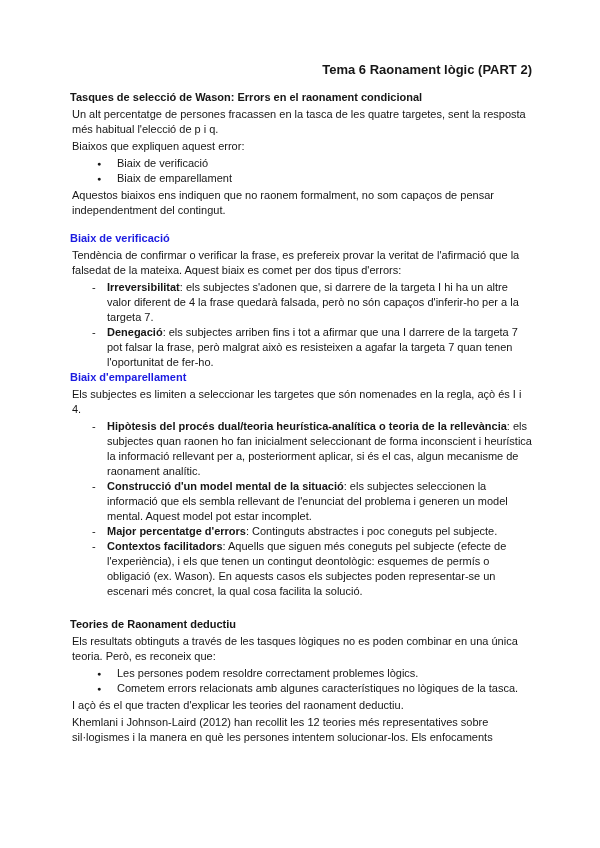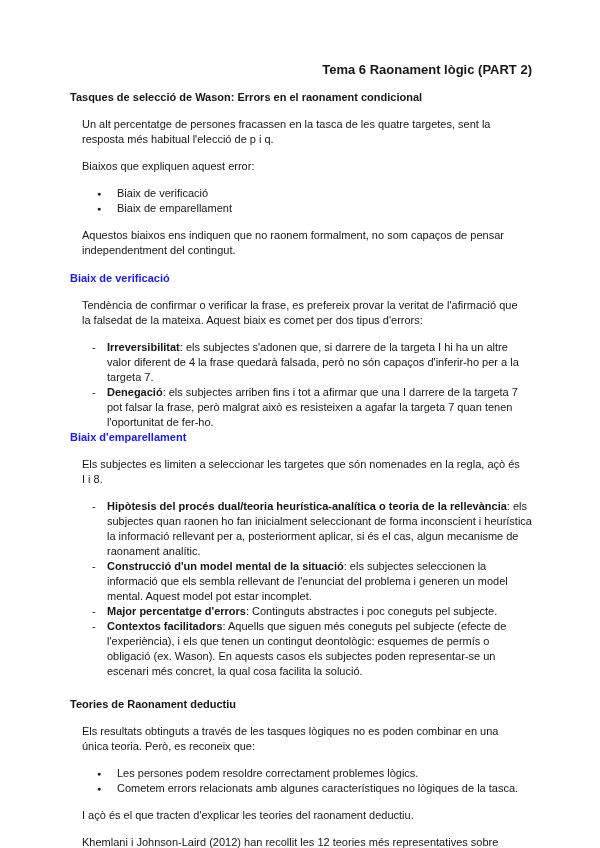--- a/index.html
+++ b/index.html
@@ -17,21 +17,21 @@
   }
   .title {
     font-size: 13px;
     line-height: 18px;
     font-weight: bold;
     text-align: right;
     margin: 0 0 11px 70px;
   }
   .h { font-weight: bold; margin: 0; }
   .blue { color: var(--accent-blue, #1b1be0); }
-  .p { margin: 12px; }
+  .p { margin: 2px; }
   ul { margin: 0; padding: 0; list-style: none; }
   li { position: relative; margin: 0; }
   .blist > li { padding-left: 47px; }
   .blist > li::before {
     content: "●";
     position: absolute;
     left: 27px;
     top: 0;
     font-size: 7px;
     line-height: 15px;
@@ -65,21 +65,21 @@
   <p class="p">Aquestos biaixos ens indiquen que no raonem formalment, no som capaços de pensar independentment del contingut.</p>
 
   <div class="h blue sp-a">Biaix de verificació</div>
   <p class="p">Tendència de confirmar o verificar la frase, es prefereix provar la veritat de l'afirmació que la falsedat de la mateixa. Aquest biaix es comet per dos tipus d'errors:</p>
   <ul class="dlist">
     <li><span class="term">Irreversibilitat</span><span>: els subjectes s'adonen que, si darrere de la targeta I hi ha un altre valor diferent de 4 la frase quedarà falsada, però no són capaços d'inferir-ho per a la targeta 7.</span></li>
     <li><span class="term">Denegació</span><span>: els subjectes arriben fins i tot a afirmar que una I darrere de la targeta 7 pot falsar la frase, però malgrat això es resisteixen a agafar la targeta 7 quan tenen l'oportunitat de fer-ho.</span></li>
   </ul>
 
   <div class="h blue">Biaix d'emparellament</div>
-  <p class="p">Els subjectes es limiten a seleccionar les targetes que són nomenades en la regla, açò és I i 8.</p>
+  <p class="p">Els subjectes es limiten a seleccionar les targetes que són nomenades en la regla, açò és I i 4.</p>
   <ul class="dlist">
     <li><span class="term">Hipòtesis del procés dual/teoria heurística-analítica o teoria de la rellevància</span><span>: els subjectes quan raonen ho fan inicialment seleccionant de forma inconscient i heurística la informació rellevant per a, posteriorment aplicar, si és el cas, algun mecanisme de raonament analític.</span></li>
     <li><span class="term">Construcció d'un model mental de la situació</span><span>: els subjectes seleccionen la informació que els sembla rellevant de l'enunciat del problema i generen un model mental. Aquest model pot estar incomplet.</span></li>
   </ul>
 
   <ul class="dlist">
     <li><span class="term">Major percentatge d'errors</span><span>: Continguts abstractes i poc coneguts pel subjecte.</span></li>
     <li><span class="term">Contextos facilitadors</span><span>: Aquells que siguen més coneguts pel subjecte (efecte de l'experiència), i els que tenen un contingut deontològic: esquemes de permís o obligació (ex. Wason). En aquests casos els subjectes poden representar-se un escenari més concret, la qual cosa facilita la solució.</span></li>
   </ul>
 

